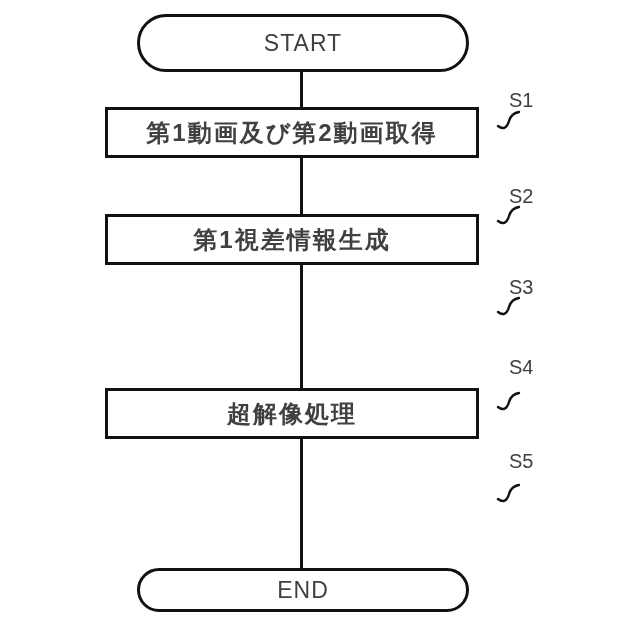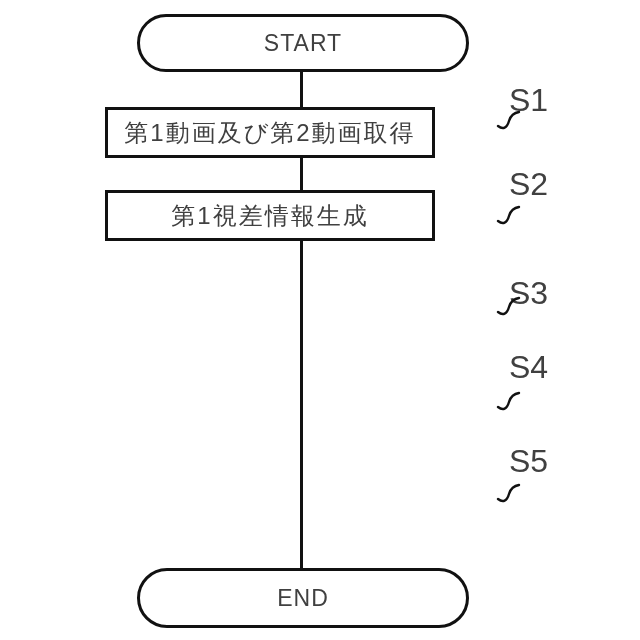--- a/index.html
+++ b/index.html
@@ -36,42 +36,43 @@
     background: #ffffff;
     box-sizing: border-box;
     display: flex;
     align-items: center;
     justify-content: center;
     font-size: 23px;
     letter-spacing: 1px;
     z-index: 1;
   }
   .pill.start { top: 14px; }
-  .pill.end   { top: 568px; height: 60px; }
+  .pill.end   { top: 568px; height: 44px; }
   .step-box {
     position: absolute;
     left: 105px;
-    width: 330px;
+    width: 374px;
     height: 51px;
     border: 3px solid #111111;
     background: #ffffff;
     box-sizing: border-box;
     display: flex;
     align-items: center;
     justify-content: center;
     font-size: 24px;
     letter-spacing: 2px;
     z-index: 1;
+    font-weight: bold;
   }
   .step-id {
     position: absolute;
     left: 509px;
     width: 60px;
     height: 26px;
-    font-size: 32px;
+    font-size: 20px;
     line-height: 24px;
     z-index: 1;
   }
   .leader {
     position: absolute;
     left: 495px;
     width: 28px;
     height: 22px;
     z-index: 2;
   }
@@ -94,33 +95,36 @@
   </div>
 
   <div class="step-box" style="top:107px">
     <span>第1動画及び第2動画取得</span>
   </div>
   <svg class="leader" style="top:110px" viewBox="0 0 28 22">
     <path d="M 3 16 C 8 20 12 18 14 11 C 15.5 6 18 3 24 2"></path>
   </svg>
   <div class="step-id" style="top:88px">S1</div>
 
-  <div class="step-box" style="top:190px">
+  <div class="step-box" style="top:214px">
     <span>第1視差情報生成</span>
   </div>
   <svg class="leader" style="top:205px" viewBox="0 0 28 22">
     <path d="M 3 16 C 8 20 12 18 14 11 C 15.5 6 18 3 24 2"></path>
   </svg>
-  <div class="step-id" style="top:172px">S2</div>
+  <div class="step-id" style="top:184px">S2</div>
 
   <svg class="leader" style="top:296px" viewBox="0 0 28 22">
     <path d="M 3 16 C 8 20 12 18 14 11 C 15.5 6 18 3 24 2"></path>
   </svg>
-  <div class="step-id" style="top:281px">S3</div>
+  <div class="step-id" style="top:275px">S3</div>
 
+  <div class="step-box" style="top:388px">
+    <span>超解像処理</span>
+  </div>
   <svg class="leader" style="top:391px" viewBox="0 0 28 22">
     <path d="M 3 16 C 8 20 12 18 14 11 C 15.5 6 18 3 24 2"></path>
   </svg>
   <div class="step-id" style="top:355px">S4</div>
 
   <svg class="leader" style="top:483px" viewBox="0 0 28 22">
     <path d="M 3 16 C 8 20 12 18 14 11 C 15.5 6 18 3 24 2"></path>
   </svg>
   <div class="step-id" style="top:449px">S5</div>
 

